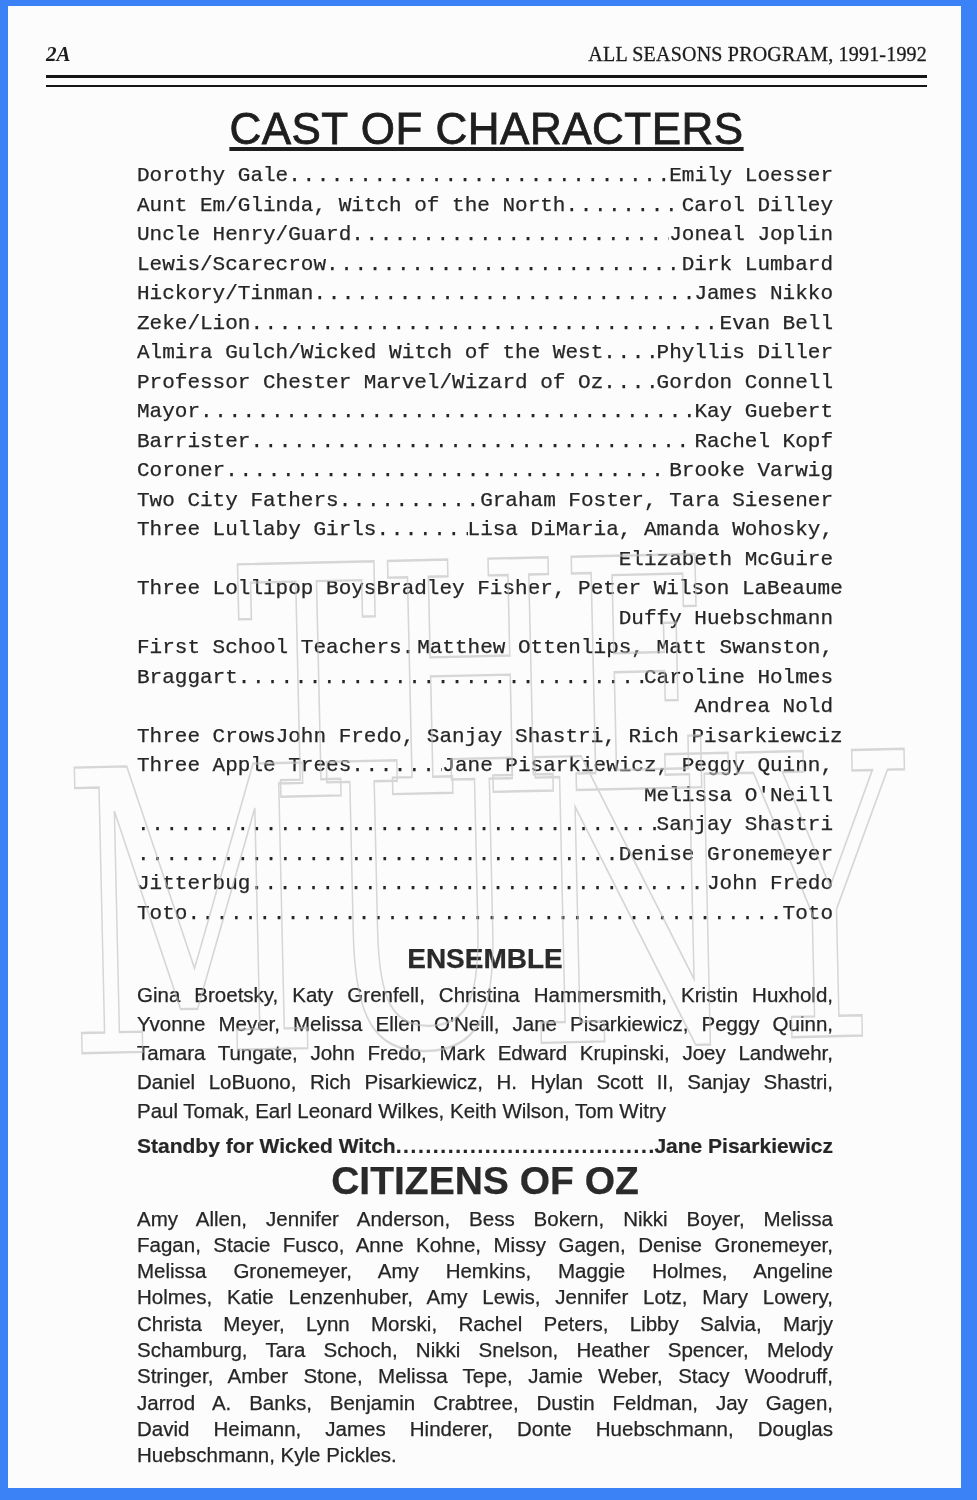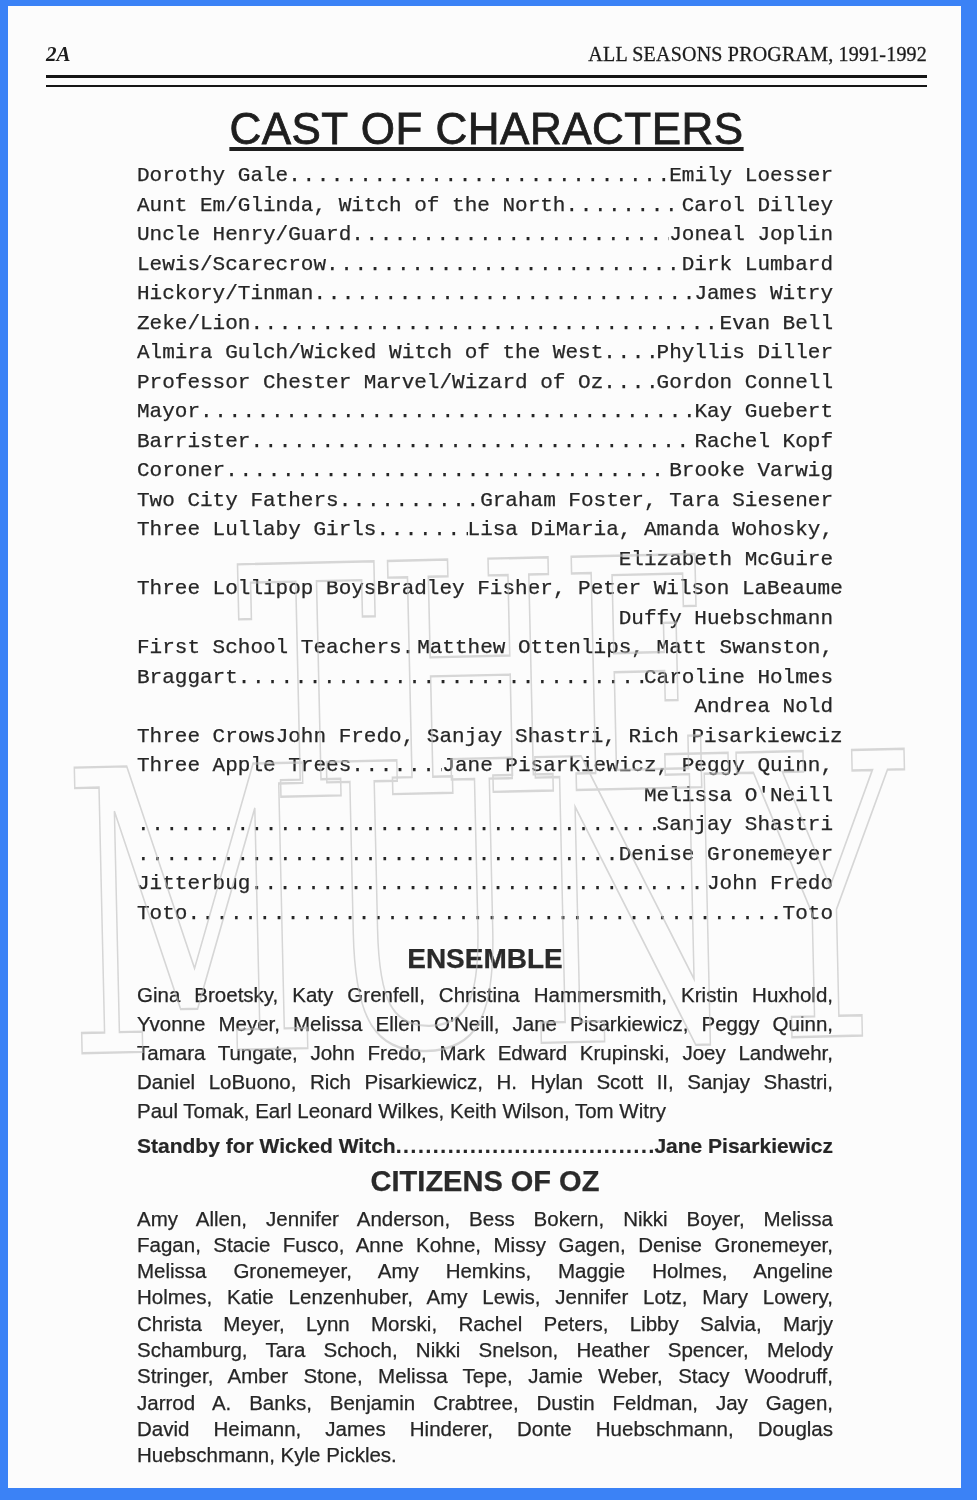--- a/index.html
+++ b/index.html
@@ -58,21 +58,21 @@
   }
   .crow .name { flex: 0 0 auto; }
   .cont { text-align: right; }
 
   .bold-row { font-weight: 700; -webkit-text-stroke: 0.2px #262626; }
   .standby { margin-top: 6px; line-height: 29.5px; }
 
   
   h2.sec { text-align: center; color: #2a2a2a; margin: 0; }
   h2.ensemble-h { font-size: 28px; line-height: 34px; margin-top: 14px; }
-  h2.citizens-h { font-size: 29px; line-height: 36px; margin-top: 2px; }
+  h2.citizens-h { font-size: 39px; line-height: 36px; margin-top: 2px; }
 
   
   .jpar { margin-top: 4px; }
   .jpar .jline { text-align: justify; text-align-last: justify; line-height: 29px; }
   .jpar .jline.jlast { text-align-last: left; }
   .citizens-par { margin-top: 7px; }
   .citizens-par .jline { line-height: 26.3px; font-size: 20.5px; }
   .ensemble-par .jline { font-size: 20.5px; }
 
   
@@ -123,21 +123,21 @@
 
   <div class="crow">
     <span class="role">Lewis/Scarecrow</span>
     <span class="dots"></span>
     <span class="name">Dirk Lumbard</span>
   </div>
 
   <div class="crow">
     <span class="role">Hickory/Tinman</span>
     <span class="dots"></span>
-    <span class="name">James Witry</span>
+    <span class="name">James Nikko</span>
   </div>
 
   <div class="crow">
     <span class="role">Zeke/Lion</span>
     <span class="dots"></span>
     <span class="name">Evan Bell</span>
   </div>
 
   <div class="crow">
     <span class="role">Almira Gulch/Wicked Witch of the West</span>

